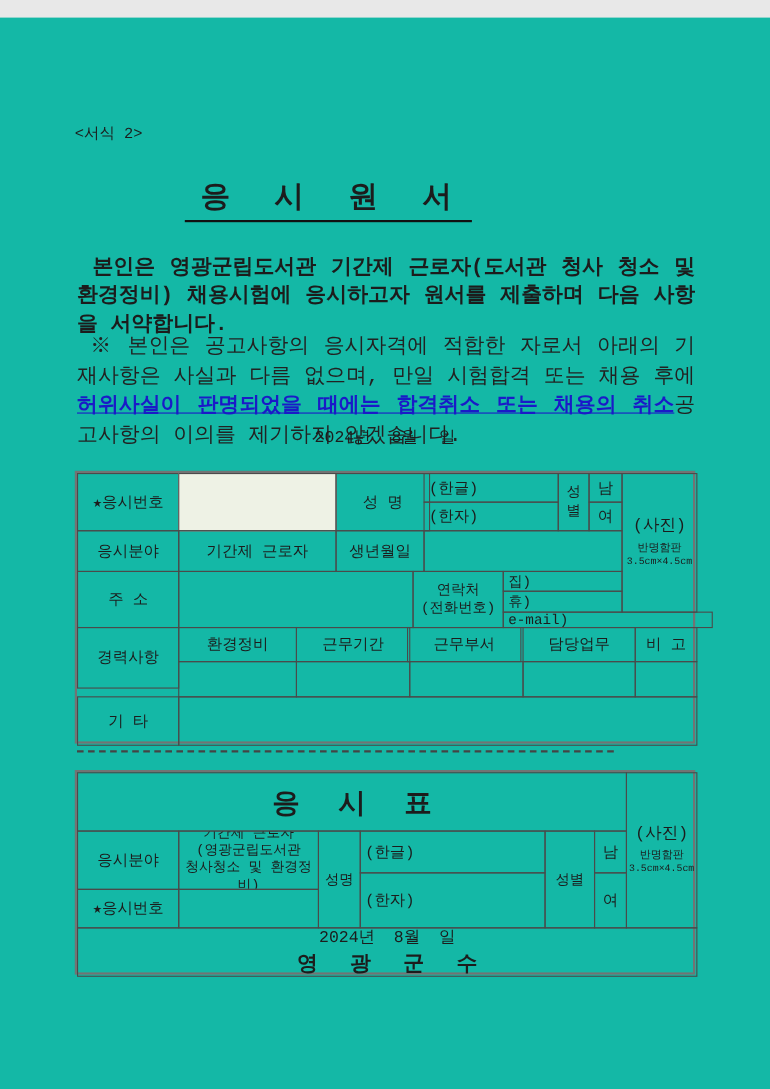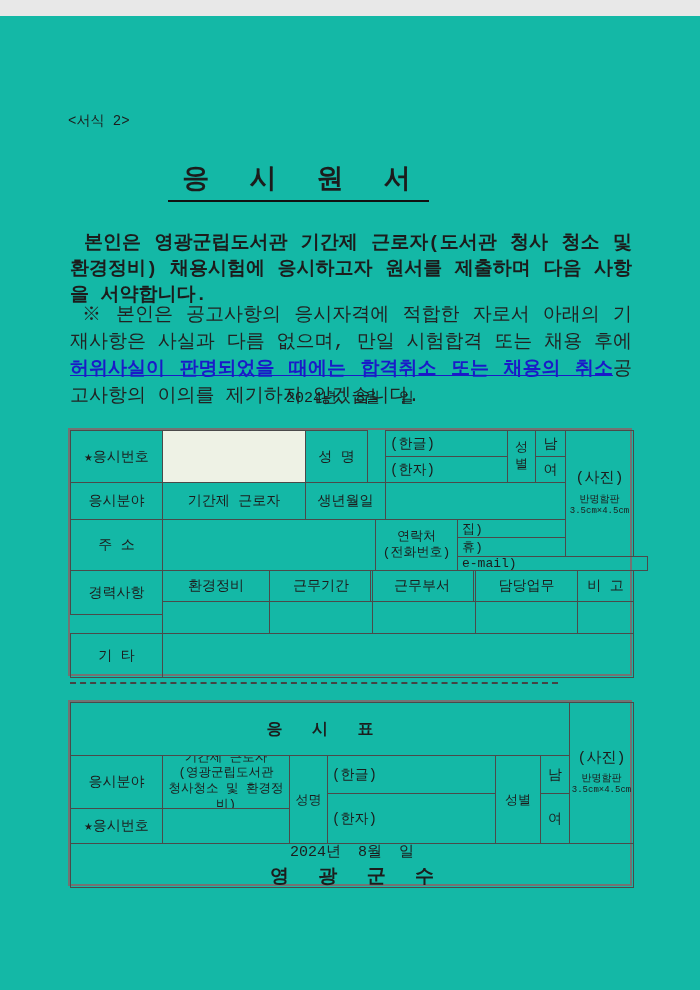--- a/index.html
+++ b/index.html
@@ -29,21 +29,21 @@
     font-size:14px;text-align:center;overflow:hidden;
   }
   .cell.left{justify-content:flex-start;text-align:left;padding-left:4px;}
   .ml{white-space:pre-line;line-height:1.25;}
   .photo-cell{flex-direction:column;line-height:1.3;}
   .photo-main{font-size:15px;}
   .photo-sub{font-size:10px;margin-top:4px;}
   .photo-size{font-size:9px;}
   .green{background:#eef2e5;}
   .dashed{left:70px;top:666px;width:488px;border-top:2px dashed #444;}
-  .t2-title{font-size:16px;font-weight:700;letter-spacing:10px;padding-left:10px;}
+  .t2-title{font-size:25px;font-weight:700;letter-spacing:10px;padding-left:10px;}
   .t2-value{font-size:12.5px;}
   .t2-bottom{flex-direction:column;justify-content:center;}
   .t2-date{font-size:15px;word-spacing:8px;}
   .t2-issuer{font-size:19px;font-weight:700;letter-spacing:9px;margin-top:2px;padding-left:9px;}
   .small-lbl{font-size:13px;}
 </style>
 </head>
 <body>
 
 <div class="page">
@@ -57,21 +57,21 @@
   <div class="abs para p1">본인은 영광군립도서관 기간제 근로자(도서관 청사 청소 및 환경정비) 채용시험에 응시하고자 원서를 제출하며 다음 사항을 서약합니다.</div>
 
   <div class="abs para p2"><span>※ 본인은 공고사항의 응시자격에 적합한 자로서 아래의 기재사항은 사실과 다름 없으며, 만일 시험합격 또는 채용 후에 </span><span class="hl">허위사실이 판명되었을 때에는 합격취소 또는 채용의 취소</span><span>공고사항의 이의를 제기하지 않겠습니다.</span></div>
 
   <div class="abs date1">2024년  8월   일</div>
 
   <div class="abs tbl t1">
 
     <div class="cell" style="left:0;top:0;width:93px;height:53px;">★응시번호</div>
     <div class="cell green" style="left:92px;top:0;width:144px;height:53px;"></div>
-    <div class="cell" style="left:235px;top:0;width:63px;height:53px;">성    명</div>
+    <div class="cell" style="left:235px;top:0;width:86px;height:53px;">성    명</div>
     <div class="cell left" style="left:315px;top:0;width:123px;height:27px;">(한글)</div>
     <div class="cell left" style="left:315px;top:26px;width:123px;height:27px;">(한자)</div>
     <div class="cell ml small-lbl" style="left:437px;top:0;width:29px;height:53px;">성
 별</div>
     <div class="cell" style="left:465px;top:0;width:31px;height:27px;">남</div>
     <div class="cell" style="left:465px;top:26px;width:31px;height:27px;">여</div>
     <div class="cell photo-cell" style="left:495px;top:0;width:69px;height:127px;">
       <span class="photo-main">(사진)</span>
       <span class="photo-sub">반명함판</span>
       <span class="photo-size">3.5cm×4.5cm</span>
@@ -83,21 +83,21 @@
     <div class="cell" style="left:315px;top:52px;width:181px;height:38px;"></div>
 
     <div class="cell" style="left:0;top:89px;width:93px;height:52px;">주      소</div>
     <div class="cell" style="left:92px;top:89px;width:214px;height:52px;"></div>
     <div class="cell ml small-lbl" style="left:305px;top:89px;width:83px;height:52px;">연락처
 (전화번호)</div>
     <div class="cell left small-lbl" style="left:387px;top:89px;width:109px;height:19px;">집)</div>
     <div class="cell left small-lbl" style="left:387px;top:107px;width:109px;height:20px;">휴)</div>
     <div class="cell left small-lbl" style="left:387px;top:126px;width:191px;height:15px;">e-mail)</div>
 
-    <div class="cell" style="left:0;top:140px;width:93px;height:45px;">경력사항</div>
+    <div class="cell" style="left:0;top:140px;width:93px;height:56px;">경력사항</div>
     <div class="cell" style="left:92px;top:140px;width:108px;height:32px;">환경정비</div>
     <div class="cell" style="left:199px;top:140px;width:104px;height:32px;">근무기간</div>
     <div class="cell" style="left:300px;top:140px;width:104px;height:32px;">근무부서</div>
     <div class="cell" style="left:405px;top:140px;width:103px;height:32px;">담당업무</div>
     <div class="cell" style="left:507px;top:140px;width:57px;height:32px;">비  고</div>
     <div class="cell" style="left:92px;top:171px;width:108px;height:33px;"></div>
     <div class="cell" style="left:199px;top:171px;width:104px;height:33px;"></div>
     <div class="cell" style="left:302px;top:171px;width:104px;height:33px;"></div>
     <div class="cell" style="left:405px;top:171px;width:103px;height:33px;"></div>
     <div class="cell" style="left:507px;top:171px;width:57px;height:33px;"></div>

